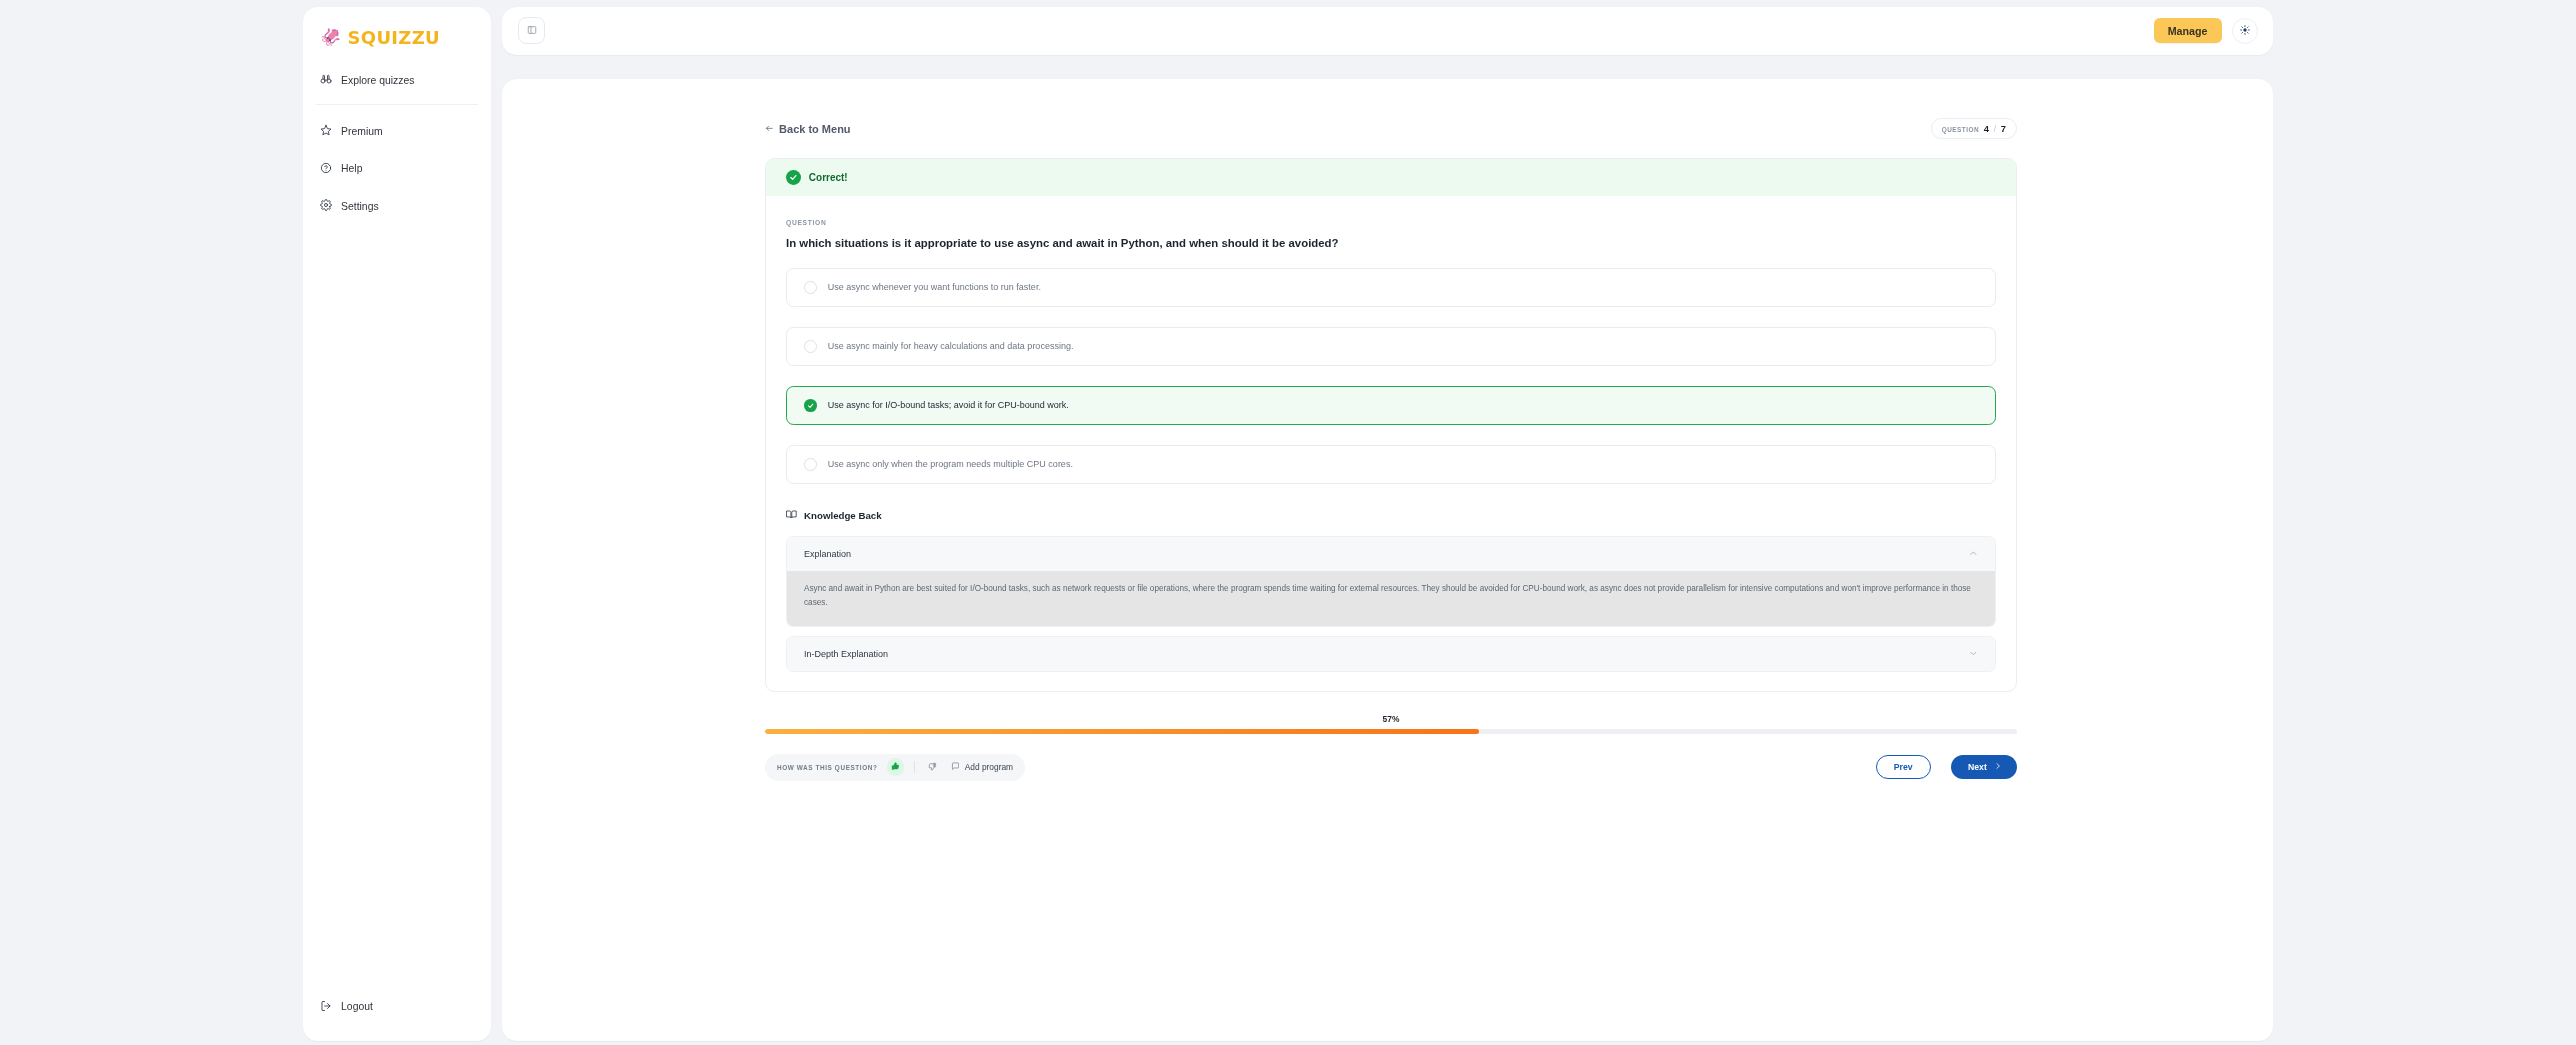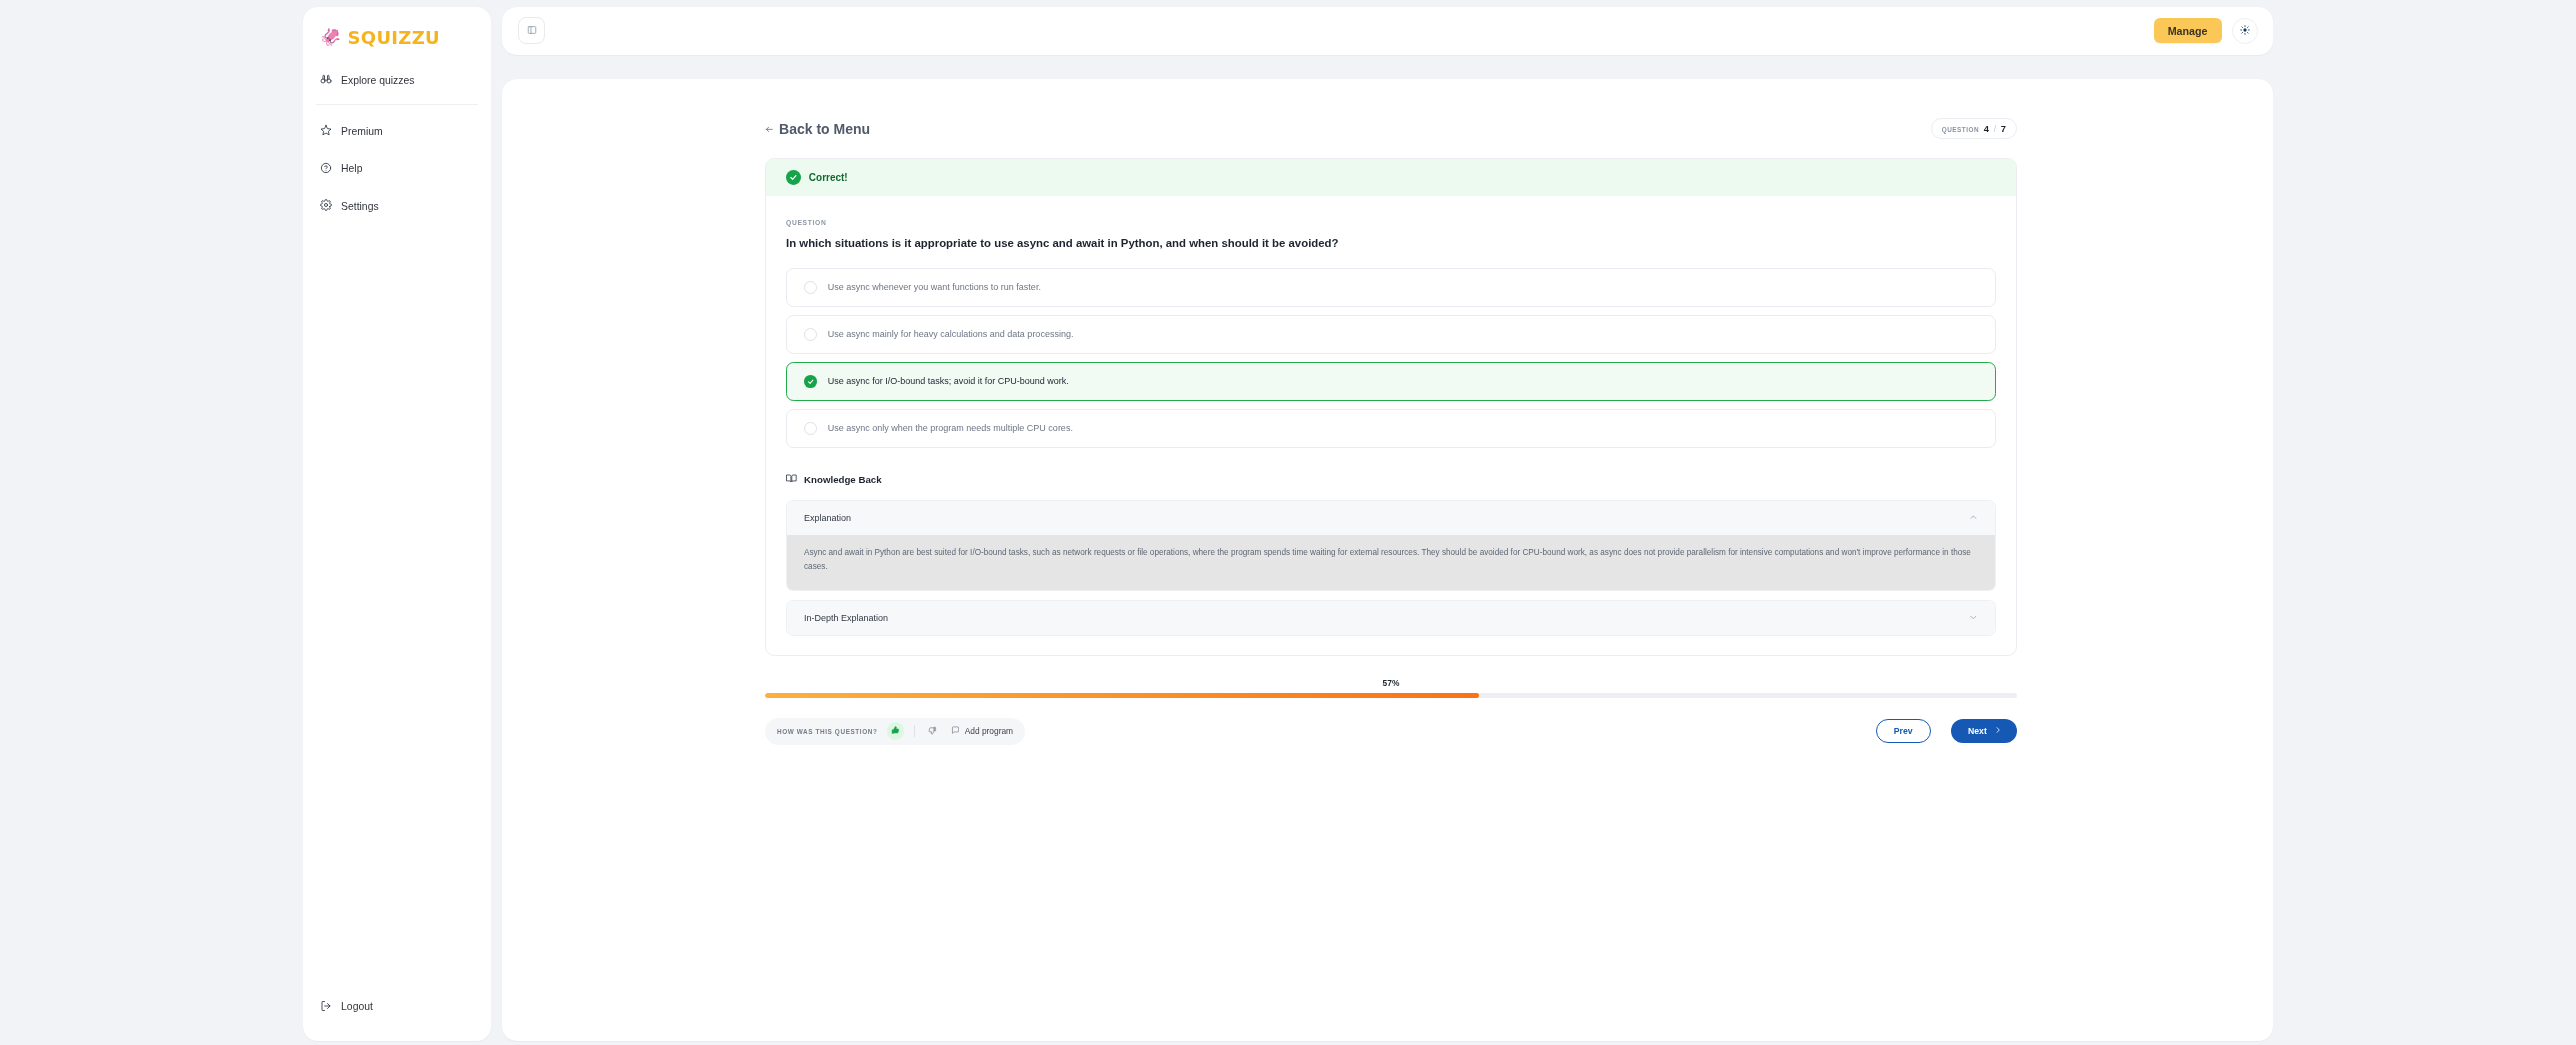--- a/index.html
+++ b/index.html
@@ -141,21 +141,21 @@
     align-items: center;
     justify-content: space-between;
     height: 21.5px;
     margin-bottom: 18px;
   }
   .back-link {
     display: flex;
     align-items: flex-start;
     gap: 5.4px;
     color: #515a69;
-    font-size: 14px;
+    font-size: 11px;
     font-weight: 600;
     cursor: pointer;
   }
   .q-counter {
     border: 0.7px solid #e9ecf1;
     border-radius: 670px;
     padding: 4px 10px;
     display: flex;
     align-items: baseline;
     gap: 4.7px;
@@ -202,21 +202,21 @@
     font-weight: 600;
     margin-bottom: 10.7px;
   }
   .q-text {
     font-size: 11.4px;
     font-weight: 600;
     color: #1c2430;
     margin-bottom: 19px;
   }
 
-  .options { display: flex; flex-direction: column; gap: 8px; }
+  .options { display: flex; flex-direction: column; gap: 20px; }
   .option {
     border: 0.7px solid #e8ebef;
     border-radius: 7.4px;
     height: 39px;
     display: flex;
     align-items: center;
     gap: 10.7px;
     padding: 0 17.4px;
     cursor: pointer;
     background: #fff;

